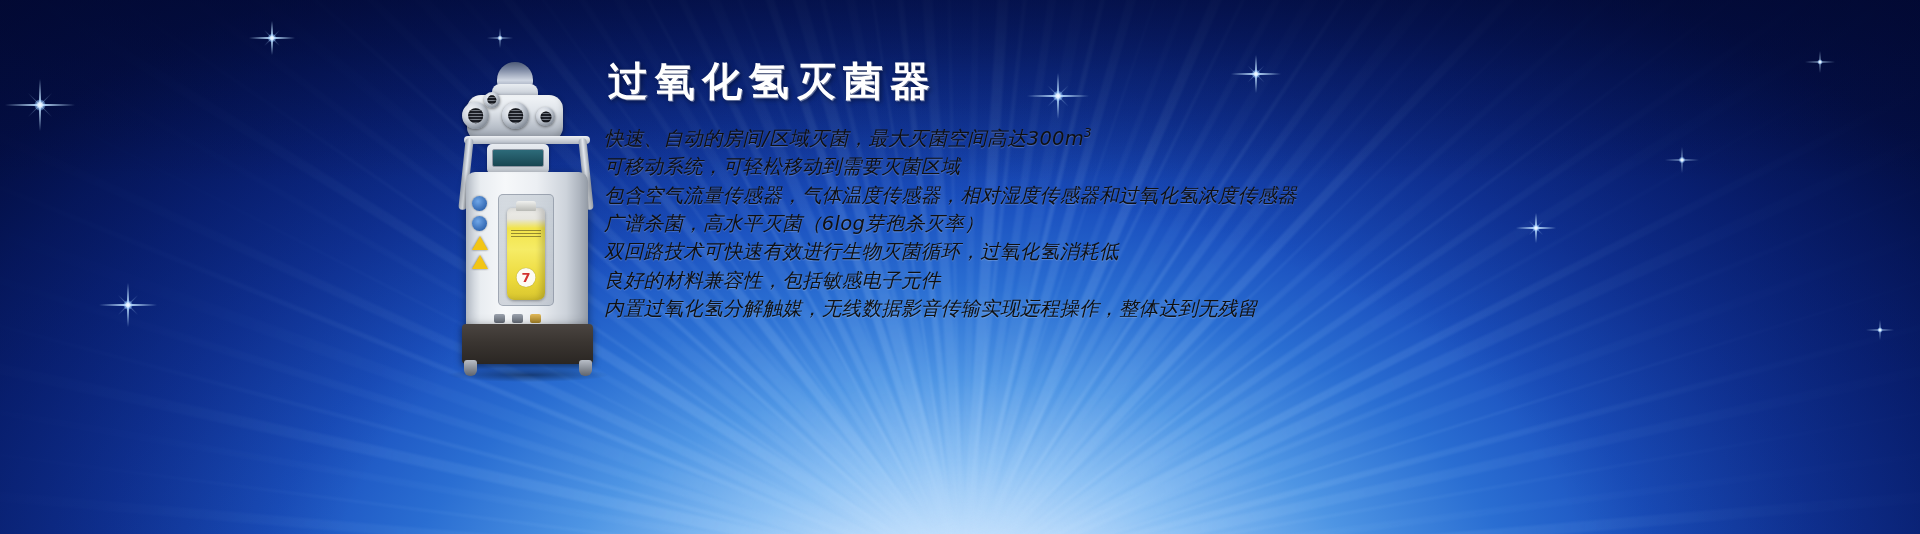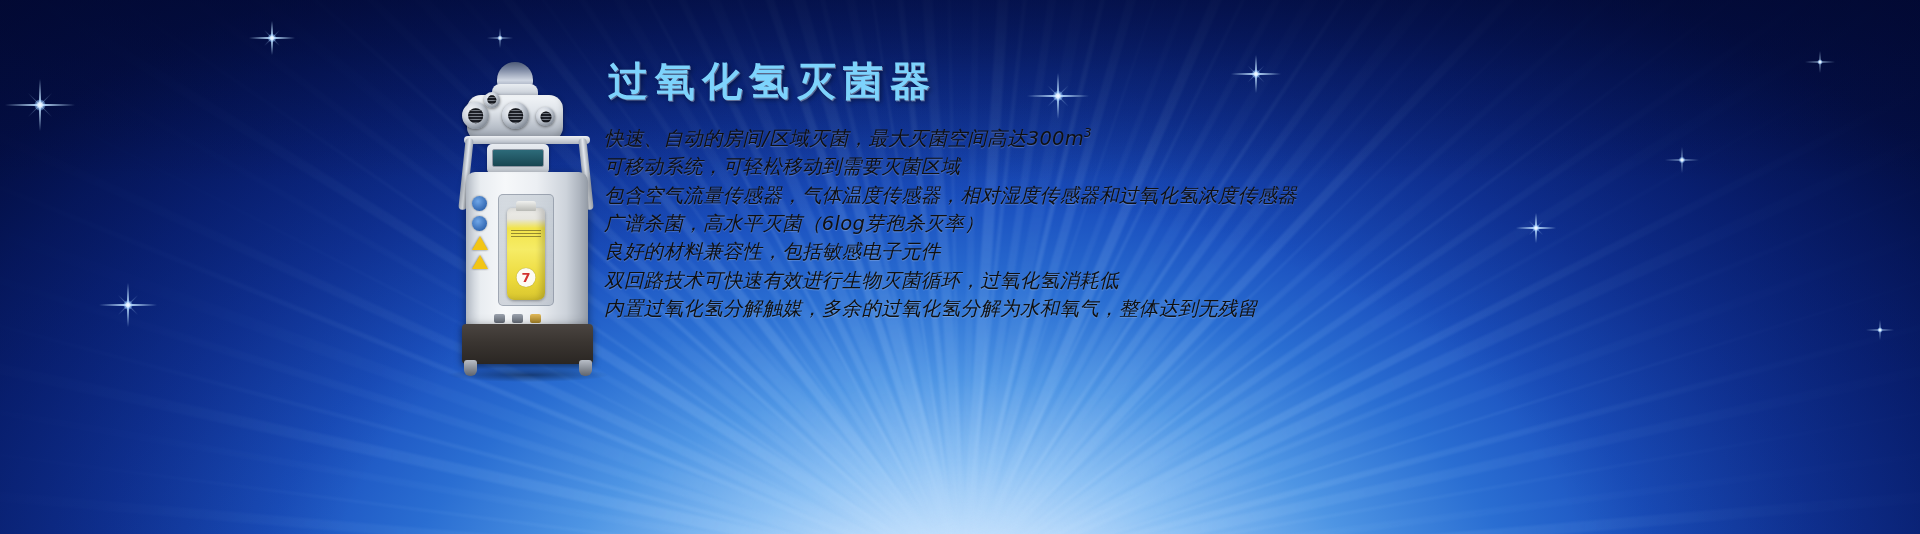--- a/index.html
+++ b/index.html
@@ -99,21 +99,21 @@
   .content{
     position:absolute;
     left:604px; top:58px;
     width:1290px;
   }
   .title{
     font-family:Liberation Sans, sans-serif;
     font-size:40px;
     font-weight:bold;
     letter-spacing:7px;
-    color:#7dd3fc;
+    color:#ffffff;
     line-height:1.18;
     margin:0 0 14px 4px;
     text-shadow:
       1px 1px 0 rgba(255,255,255,.35),
       2px 2px 5px rgba(0,0,0,.45);
     white-space:nowrap;
   }
   .feature-list{ list-style:none;font-style:italic; }
   .feature{
     font-family:"DejaVu Sans","Liberation Sans",sans-serif;
@@ -496,19 +496,19 @@
     <div class="wheel w2"></div>
   </div>
 
   <div class="content">
     <h1 class="title">过氧化氢灭菌器</h1>
     <ul class="feature-list" id="feature-list">
         <li class="feature">快速、自动的房间/区域灭菌，最大灭菌空间高达300m<span class="sup">3</span></li>
         <li class="feature">可移动系统，可轻松移动到需要灭菌区域</li>
         <li class="feature">包含空气流量传感器，气体温度传感器，相对湿度传感器和过氧化氢浓度传感器</li>
         <li class="feature">广谱杀菌，高水平灭菌（6log芽孢杀灭率）</li>
+        <li class="feature">双回路技术可快速有效进行生物灭菌循环，过氧化氢消耗低</li>
         <li class="feature">良好的材料兼容性，包括敏感电子元件</li>
-        <li class="feature">双回路技术可快速有效进行生物灭菌循环，过氧化氢消耗低</li>
-        <li class="feature">内置过氧化氢分解触媒，多余的过氧化氢分解为水和氧气，整体达到无残留</li>
+        <li class="feature">内置过氧化氢分解触媒，无线数据影音传输实现远程操作，整体达到无残留</li>
       </ul>
   </div>
 
 </div>
 
 </body></html>

